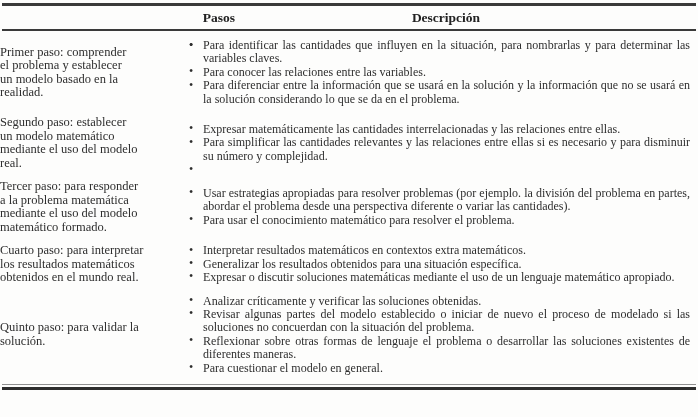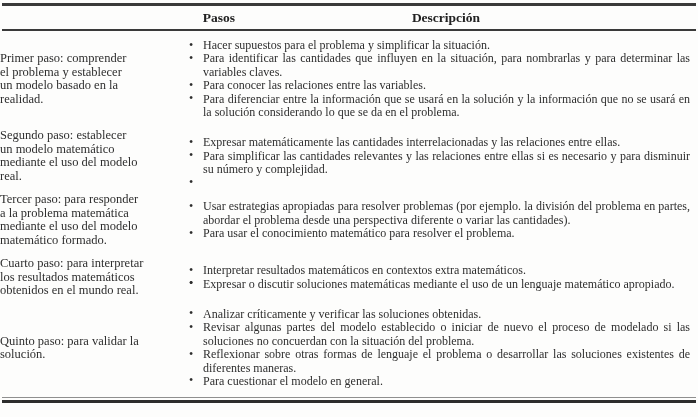--- a/index.html
+++ b/index.html
@@ -99,21 +99,21 @@
   <div class="rule rule-mid"></div>
 
   <div class="tbody">
 
     <div class="row">
       <div class="cell-paso">Primer paso: comprender
 el problema y establecer
 un modelo basado en la
 realidad.</div>
       <ul class="cell-desc">
-        <li><span class="bullet">•</span><span>Hacer supuestos para el problema y simplificar la situación.</span></li>
+        <li><span class="bullet">•</span></li>
         <li><span class="bullet">•</span><span>Para identificar las cantidades que influyen en la situación, para nombrarlas y para determinar las variables claves.</span></li>
         <li><span class="bullet">•</span><span>Para conocer las relaciones entre las variables.</span></li>
         <li><span class="bullet">•</span><span>Para diferenciar entre la información que se usará en la solución y la información que no se usará en la solución considerando lo que se da en el problema.</span></li>
       </ul>
     </div>
 
     <div class="row">
       <div class="cell-paso">Segundo paso: establecer
 un modelo matemático
 mediante el uso del modelo
@@ -135,21 +135,21 @@
         <li><span class="bullet">•</span><span>Para usar el conocimiento matemático para resolver el problema.</span></li>
       </ul>
     </div>
 
     <div class="row">
       <div class="cell-paso">Cuarto paso: para interpretar
 los resultados matemáticos
 obtenidos en el mundo real.</div>
       <ul class="cell-desc">
         <li><span class="bullet">•</span><span>Interpretar resultados matemáticos en contextos extra matemáticos.</span></li>
-        <li><span class="bullet">•</span></li>
+        <li><span class="bullet">•</span><span>Generalizar los resultados obtenidos para una situación específica.</span></li>
         <li><span class="bullet">•</span><span>Expresar o discutir soluciones matemáticas mediante el uso de un lenguaje matemático apropiado.</span></li>
       </ul>
     </div>
 
     <div class="row">
       <div class="cell-paso">Quinto paso: para validar la
 solución.</div>
       <ul class="cell-desc">
         <li><span class="bullet">•</span><span>Analizar críticamente y verificar las soluciones obtenidas.</span></li>
         <li><span class="bullet">•</span><span>Revisar algunas partes del modelo establecido o iniciar de nuevo el proceso de modelado si las soluciones no concuerdan con la situación del problema.</span></li>

